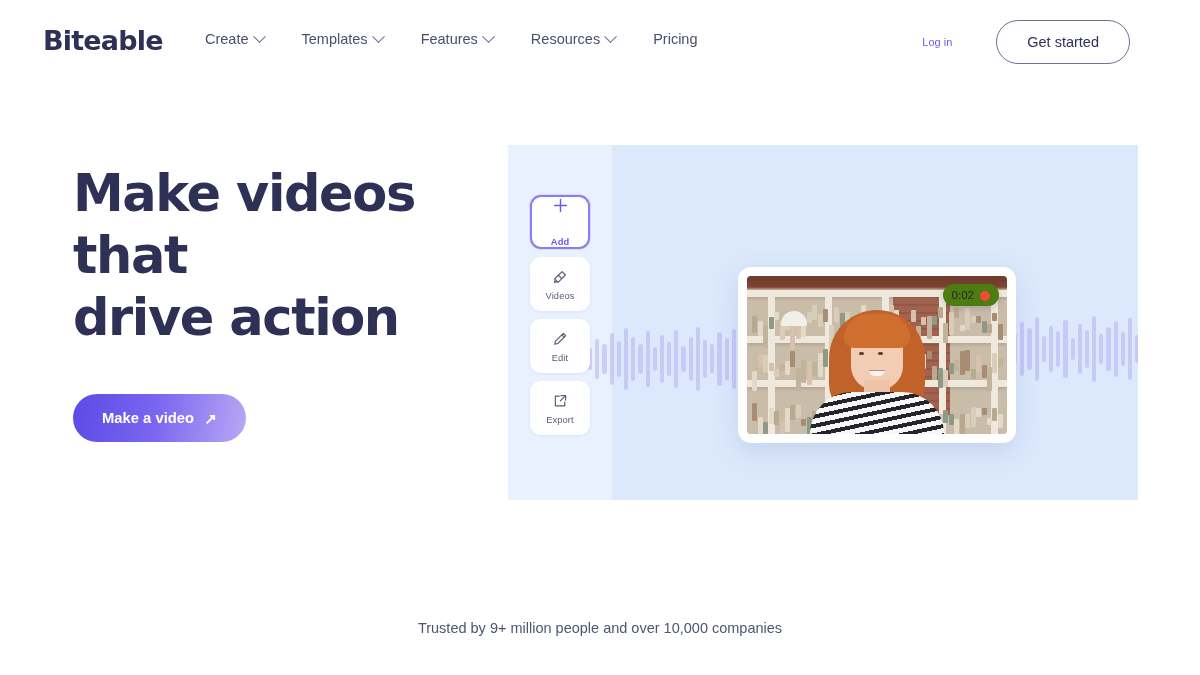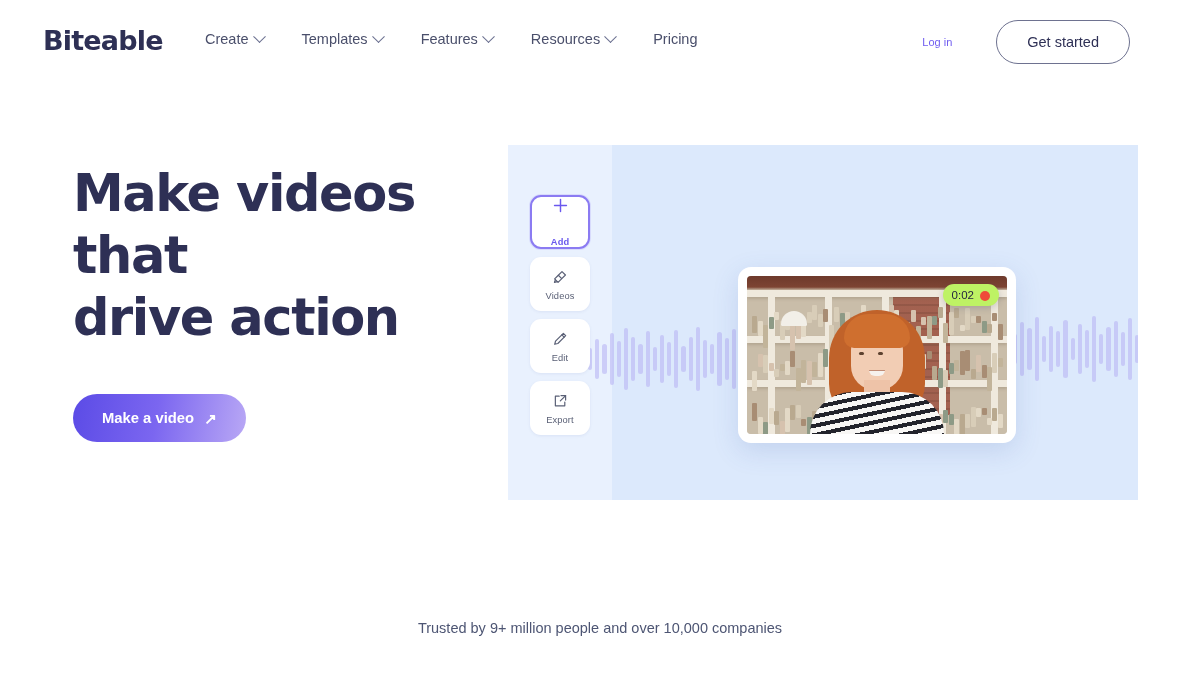--- a/index.html
+++ b/index.html
@@ -191,21 +191,21 @@
     width: 134px; height: 42px;
     background: repeating-linear-gradient(168deg,#f8f7f5 0 5px,#23242c 5px 9px);
     border-radius: 54px 54px 0 0;
   }
   .neck {
     position: absolute; left: 50%; bottom: 38px; transform: translateX(-50%);
     width: 26px; height: 16px; background: #eec3a8;
   }
   .timer {
     position: absolute; right: 8px; top: 8px;
-    background: #bef264; border-radius: 20px;
+    background: #4d7c0f; border-radius: 20px;
     padding: 5px 9px; display: flex; align-items: flex-end; gap: 6px;
     box-shadow: 0 2px 7px rgba(40,50,90,.2);
   }
   .timer-text { font-size: 11.5px; color: #23243f; font-weight: 500; }
   .rec-dot { width: 10px; height: 10px; border-radius: 50%; background: #ef4b39; }
 
   
   .trust {
     position: absolute; left: 0; top: 620px; width: 1200px;
     text-align: center; font-size: 14.5px; color: #4d5573;

